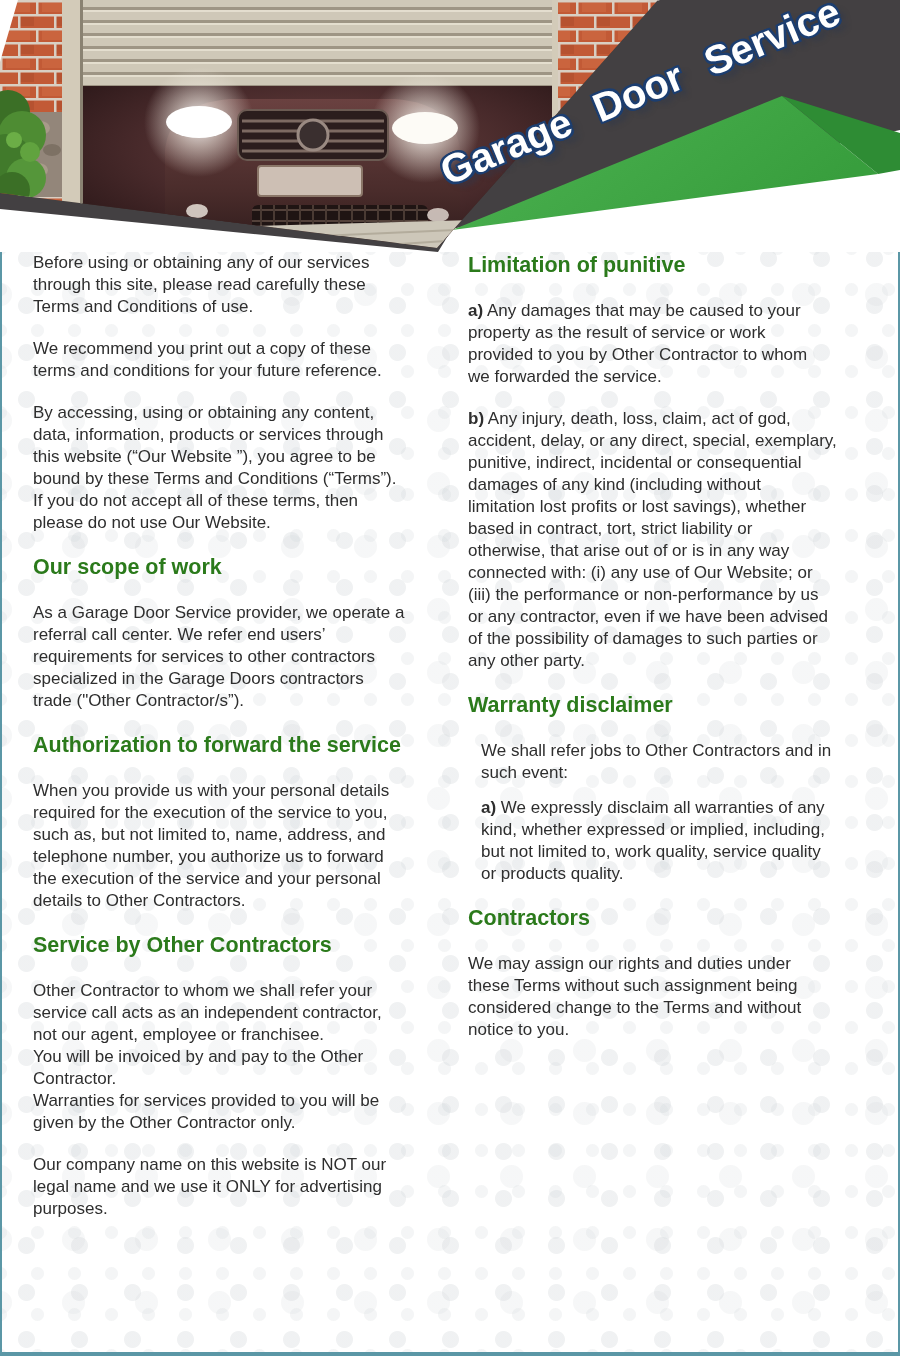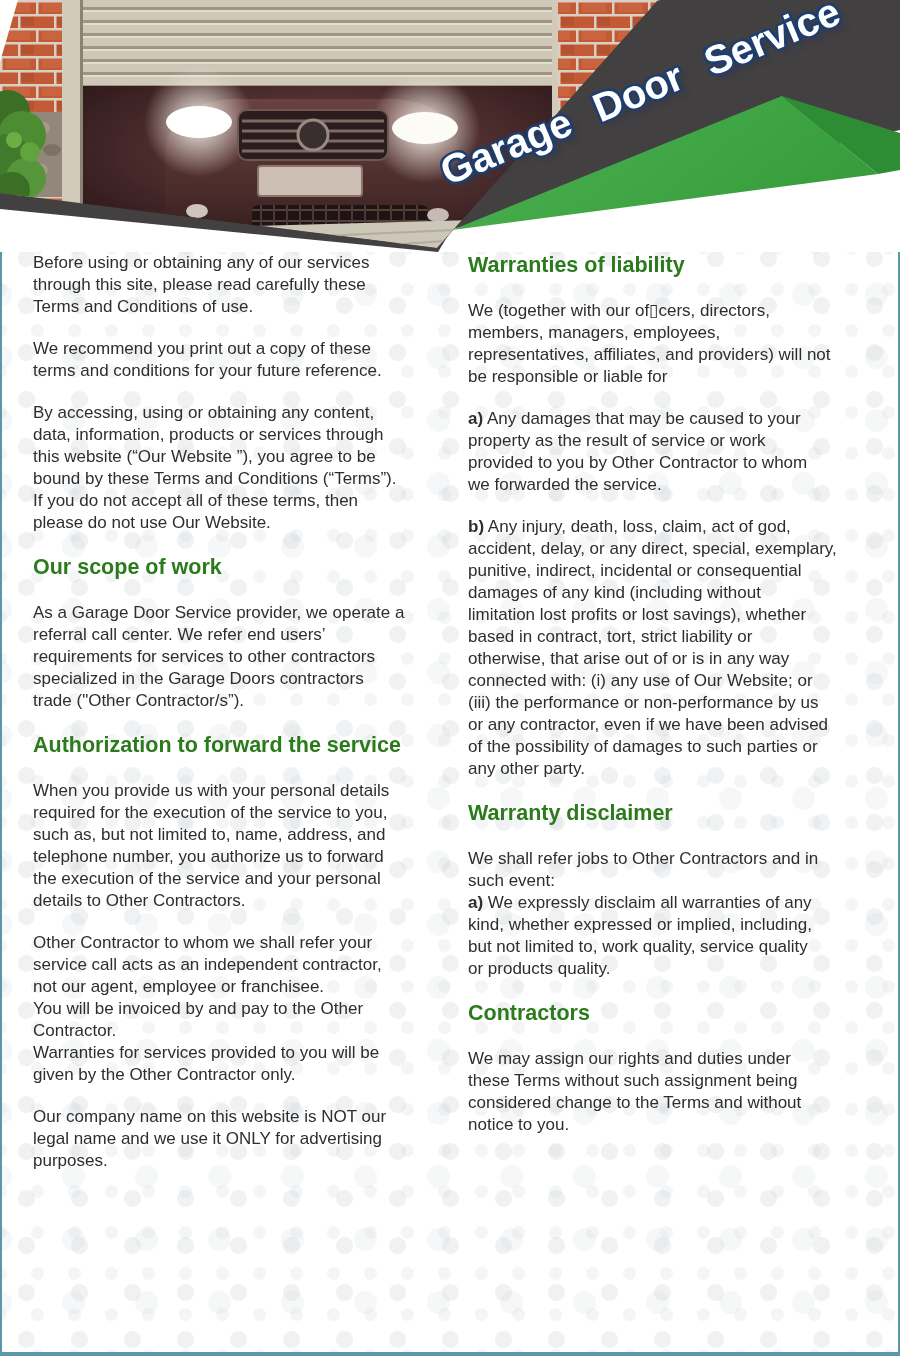--- a/index.html
+++ b/index.html
@@ -56,21 +56,21 @@
 
   
   .columns{display:flex;gap:22px;padding:0 19px 0 33px;}
   .col{width:414px;}
   .col > :first-child{margin-top:0;}
   .body-text{
     margin:0 0 20px;color:#2e2e2e;
     font-size:17px;line-height:22px;
     white-space:pre-line;
   }
-  .body-text.tight{margin:0;}
+  .body-text.tight{margin:13px;}
   .sec-heading{
     margin:20px 0 22px;color:#2b7a1b;
     font-size:21.5px;line-height:26px;font-weight:bold;
   }
   .mk{font-weight:bold;}
 </style>
 </head>
 <body>
 
 <div class="page">
@@ -209,38 +209,35 @@
 trade ("Other Contractor/s”).</p>
 
       <h2 class="sec-heading">Authorization to forward the service</h2>
       <p class="body-text">When you provide us with your personal details
 required for the execution of the service to you,
 such as, but not limited to, name, address, and
 telephone number, you authorize us to forward
 the execution of the service and your personal
 details to Other Contractors.</p>
 
+      <h2 class="sec-heading">Service by Other Contractors</h2>
       <p class="body-text">Other Contractor to whom we shall refer your
 service call acts as an independent contractor,
 not our agent, employee or franchisee.
 You will be invoiced by and pay to the Other
 Contractor.
 Warranties for services provided to you will be
 given by the Other Contractor only.</p>
       <p class="body-text">Our company name on this website is NOT our
 legal name and we use it ONLY for advertising
 purposes.</p>
     </section>
 
     <section class="col">
-      <h2 class="sec-heading">Warranties of liability</h2>
-      <p class="body-text">We (together with our of▯cers, directors,
-members, managers, employees,
-representatives, affiliates, and providers) will not
-be responsible or liable for</p>
+      <h2 class="sec-heading">Limitation of punitive</h2>
       <p class="body-text"><b class="mk">a)</b><span> Any damages that may be caused to your
 property as the result of service or work
 provided to you by Other Contractor to whom
 we forwarded the service.</span></p>
       <p class="body-text"><b class="mk">b)</b><span> Any injury, death, loss, claim, act of god,
 accident, delay, or any direct, special, exemplary,
 punitive, indirect, incidental or consequential
 damages of any kind (including without
 limitation lost profits or lost savings), whether
 based in contract, tort, strict liability or

